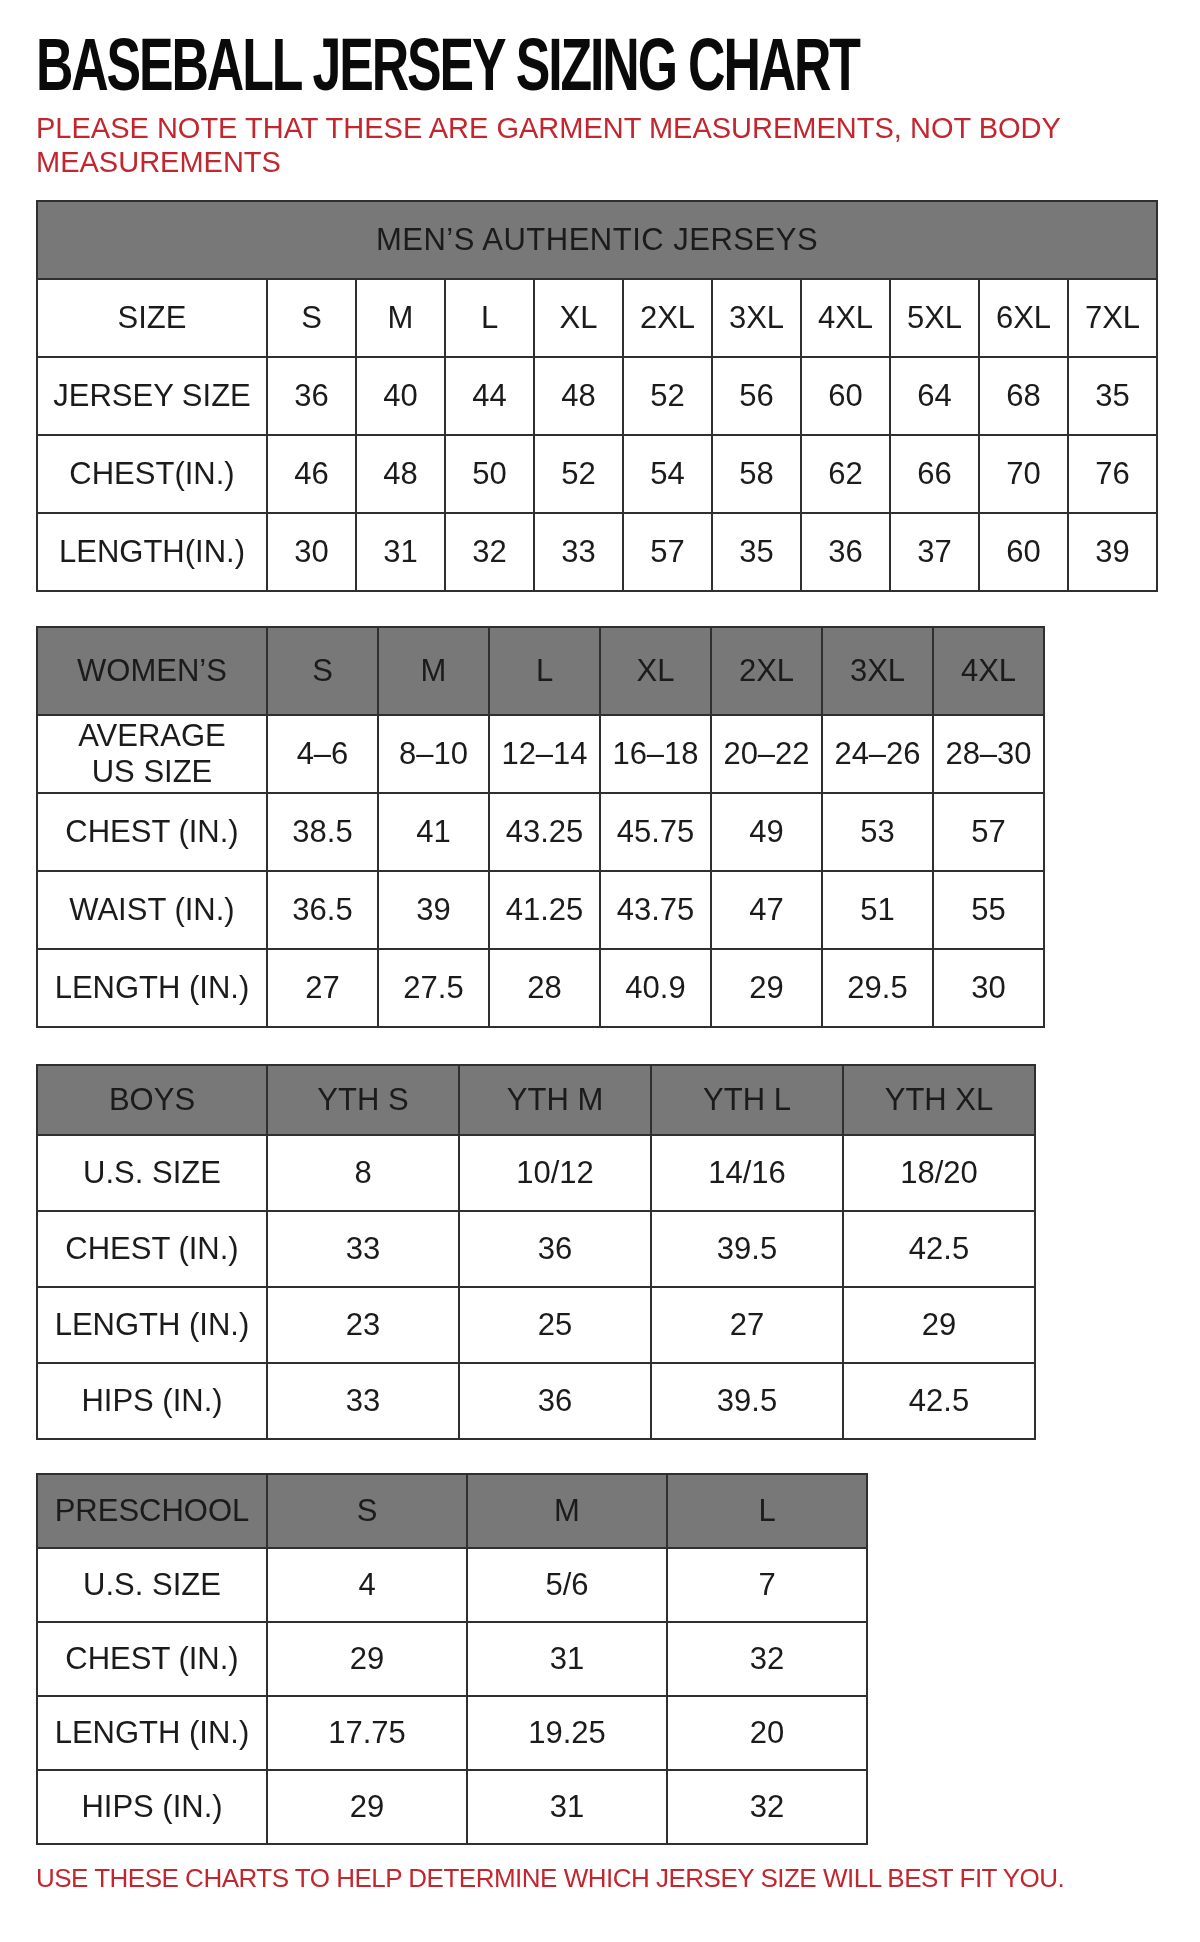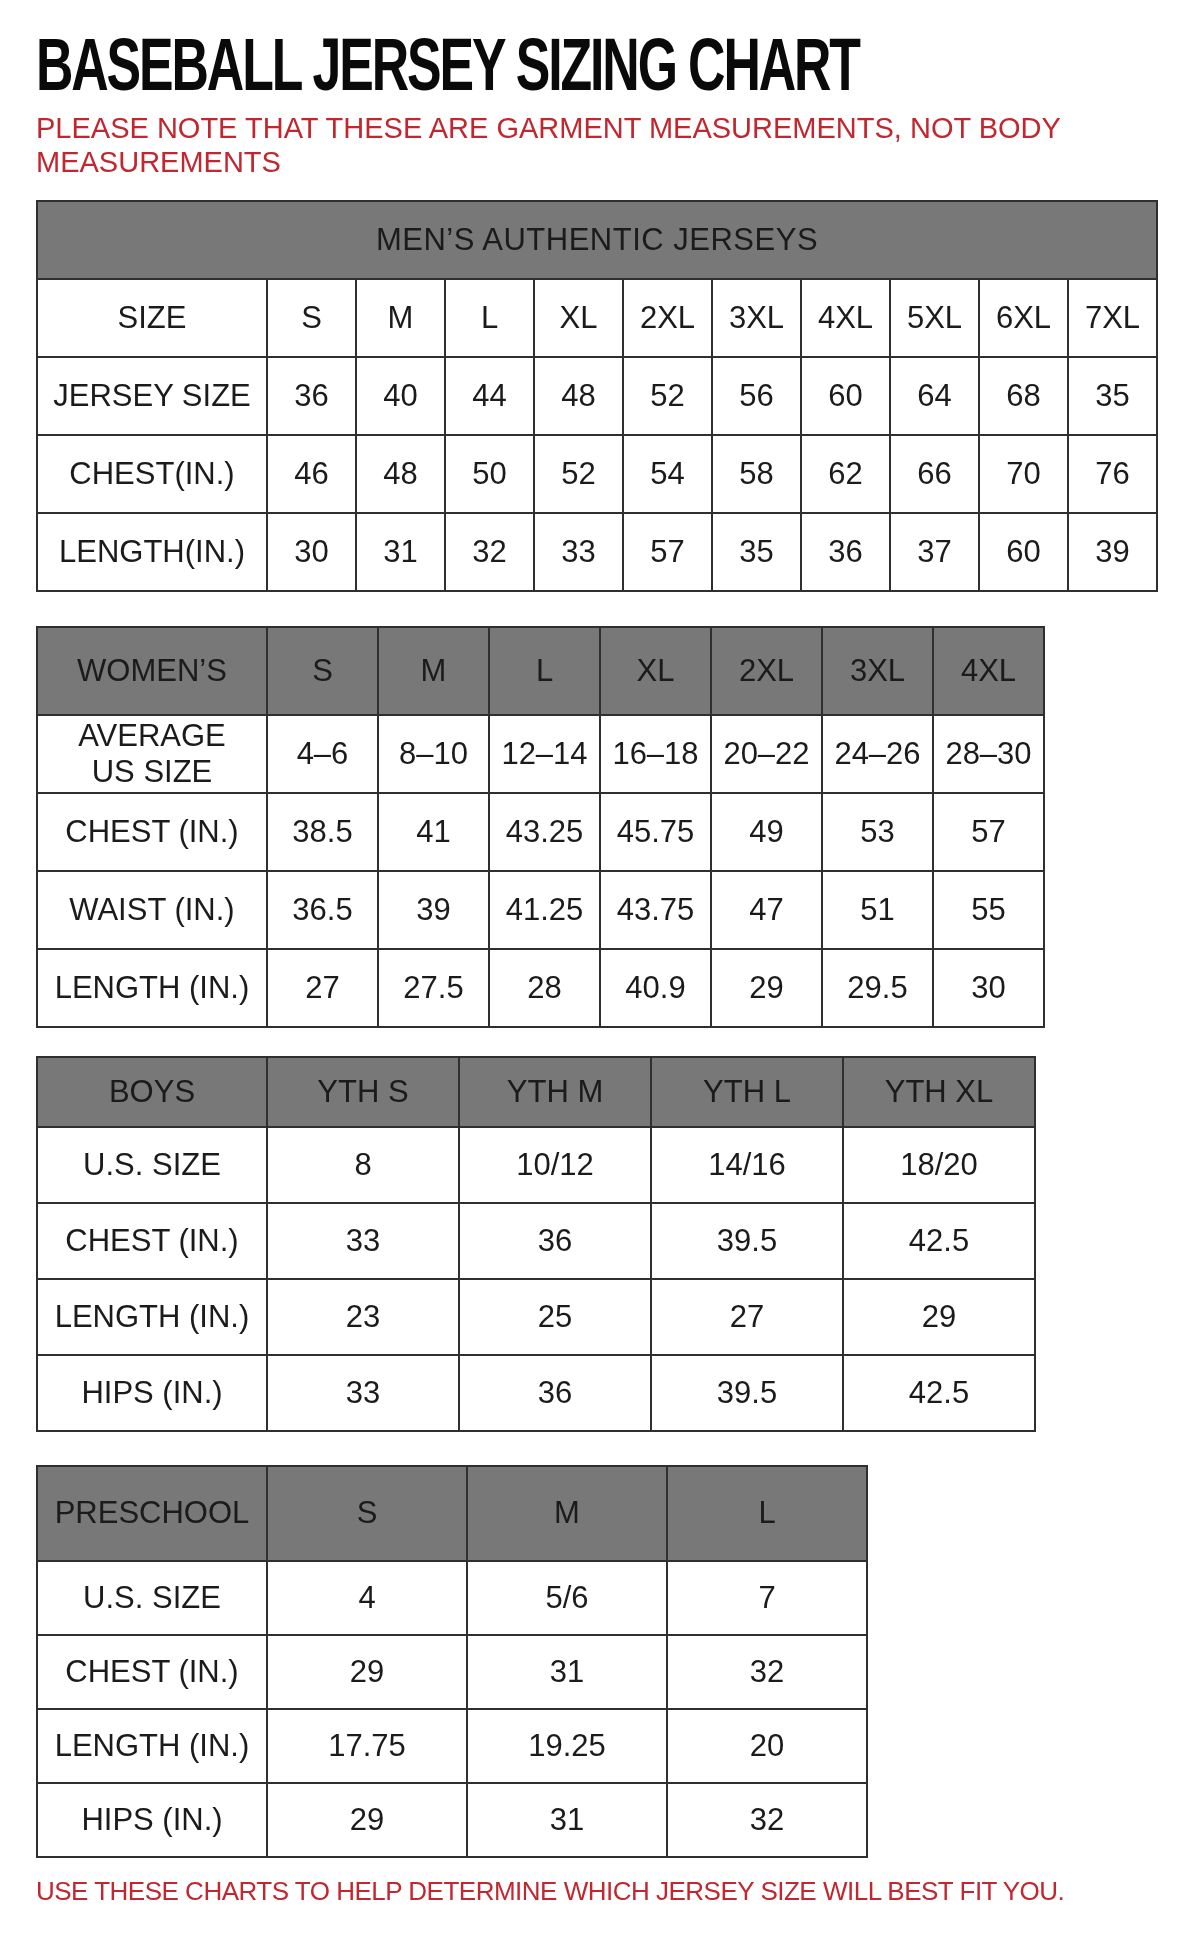--- a/index.html
+++ b/index.html
@@ -72,25 +72,25 @@
     background:var(--gray);
     color:#ffffff;
     font-size:32px;
     border-bottom:4px solid #161616;
   }
   .t-mens{margin-top:20px;}
   .t-mens td{height:78px;}
   .t-womens{margin-top:34px;}
   .t-womens .ghead{height:88px;}
   .t-womens td{height:78px;}
-  .t-boys{margin-top:28px;}
+  .t-boys{margin-top:36px;}
   .t-boys .ghead{height:70px;}
   .t-boys td{height:76px;}
   .t-pre{margin-top:33px;}
-  .t-pre .ghead{height:95px;}
+  .t-pre .ghead{height:74px;}
   .t-pre td{height:74px;}
   .c-lbl{width:230px;}
   .c-m{width:89px;}
   .c-w{width:111px;}
   .c-b{width:192px;}
   .c-p{width:200px;}
 </style>
 </head>
 <body>
 

